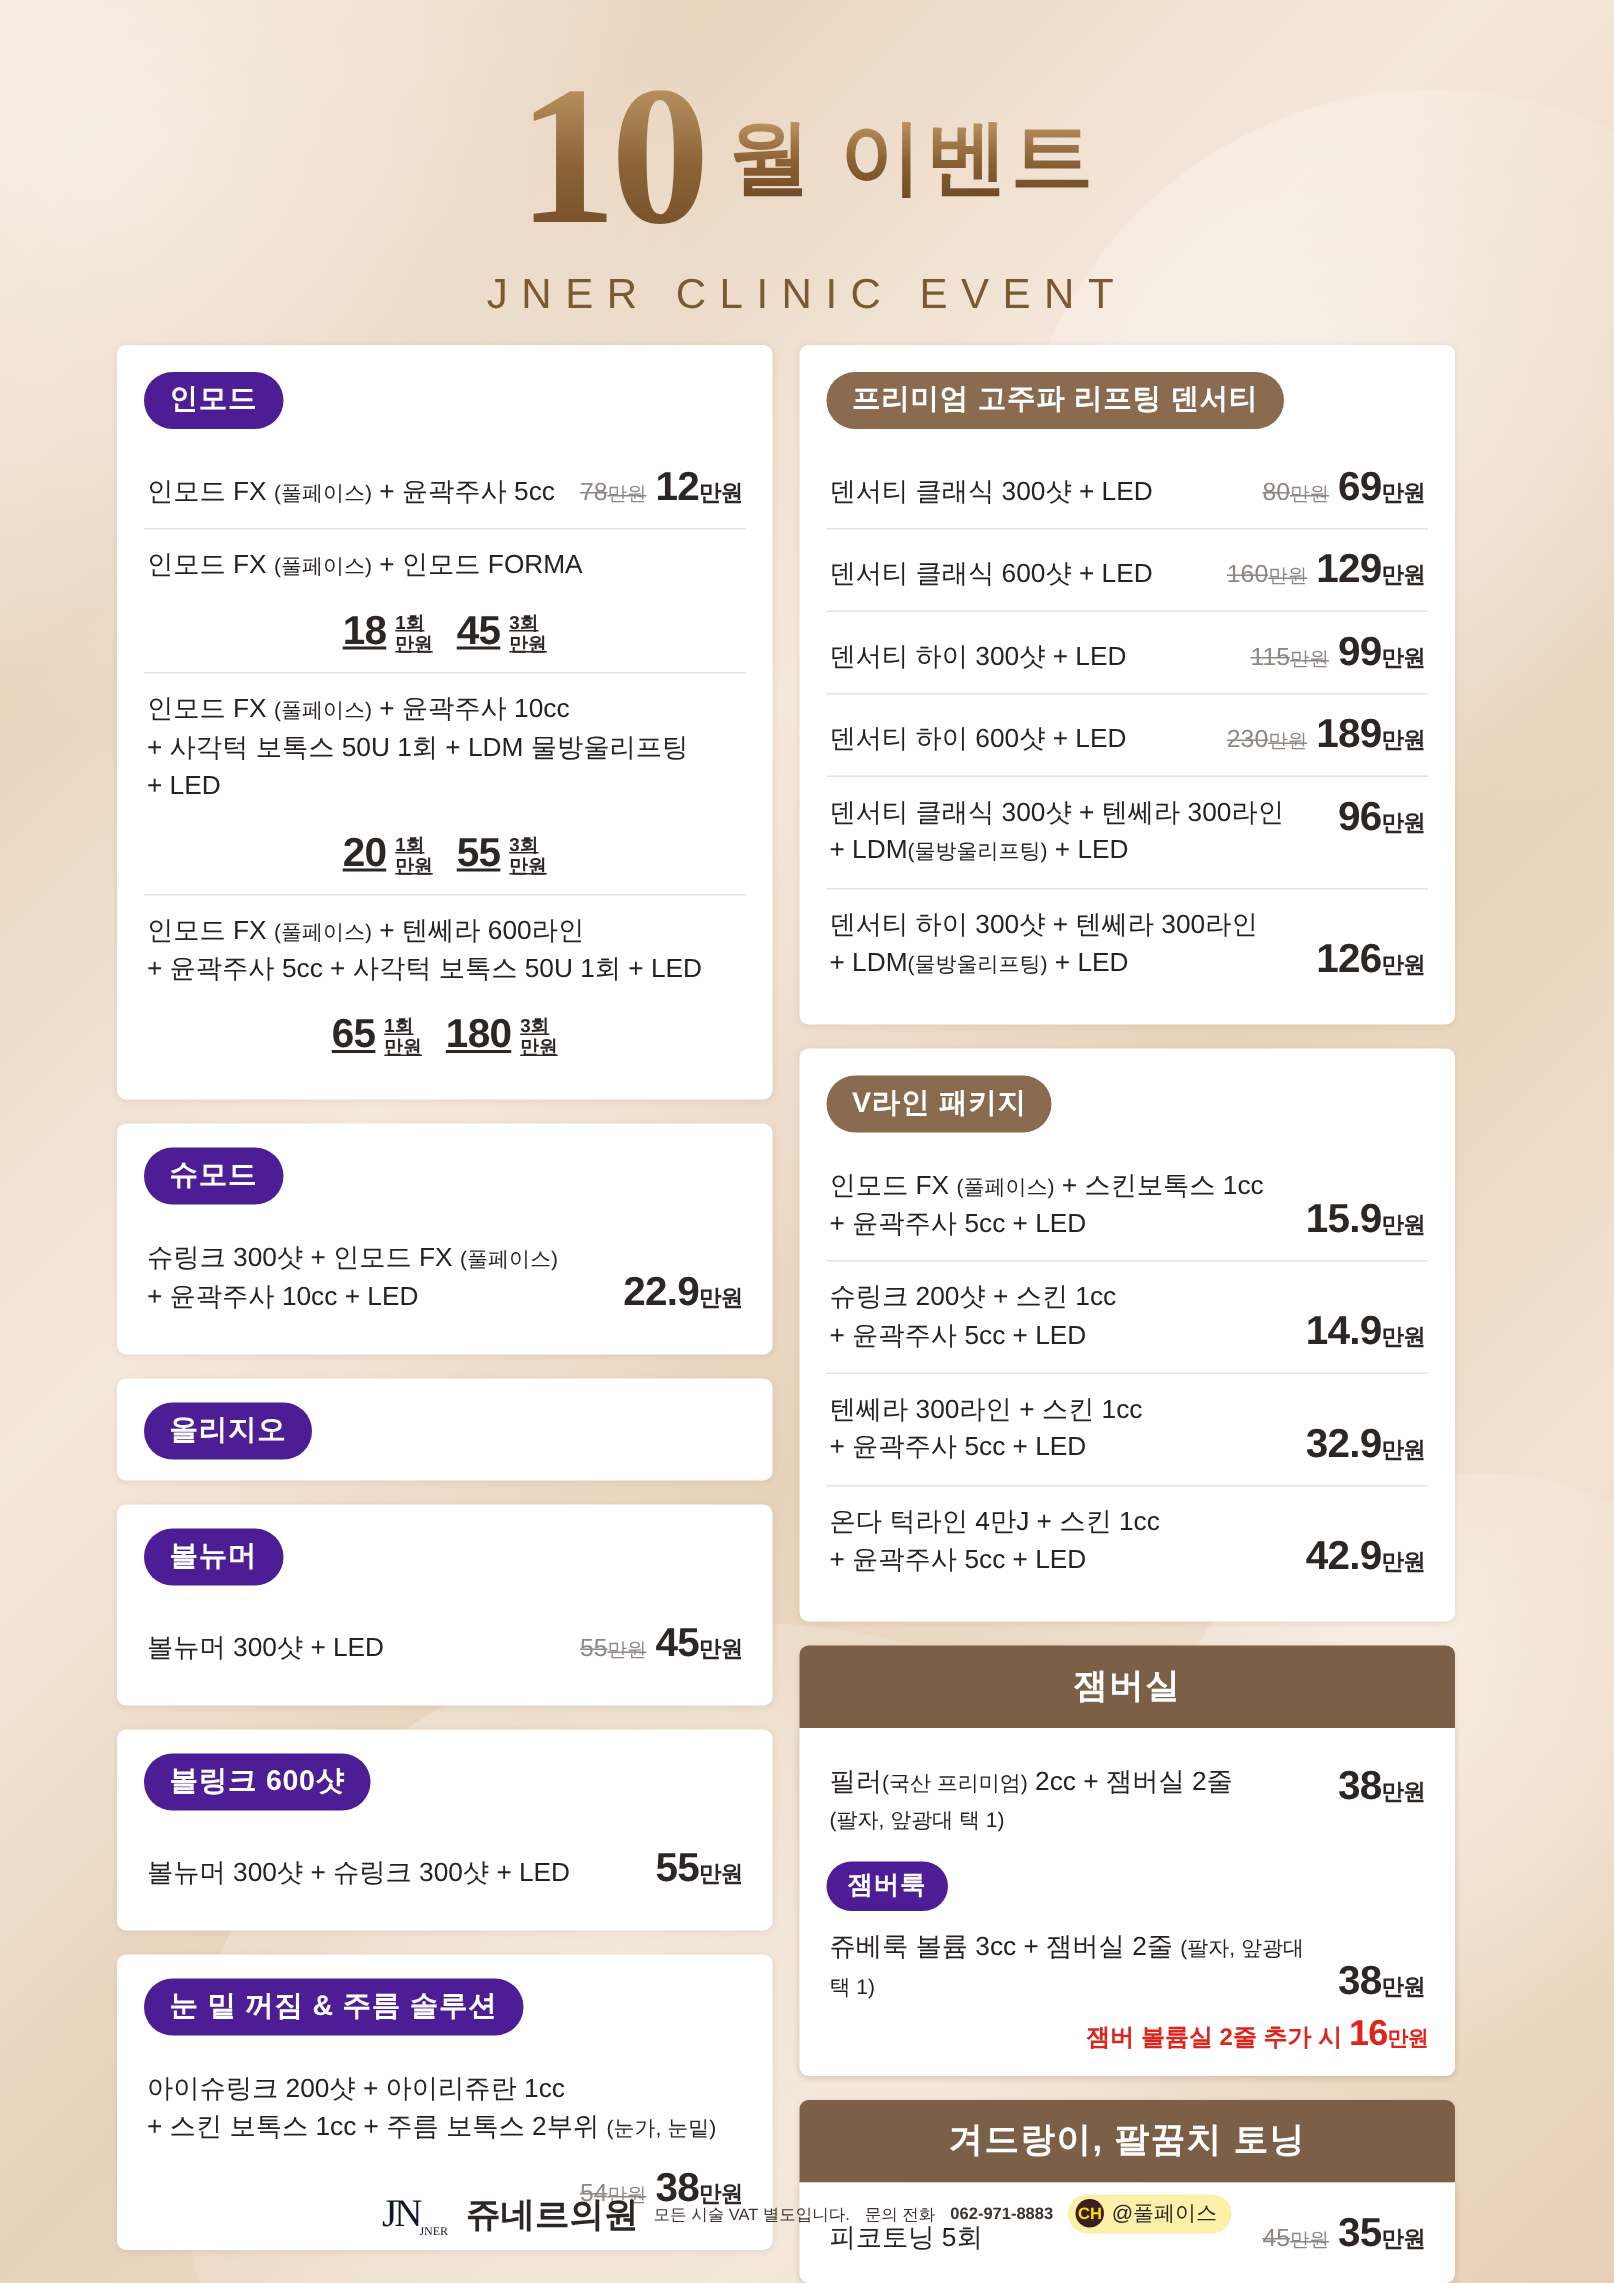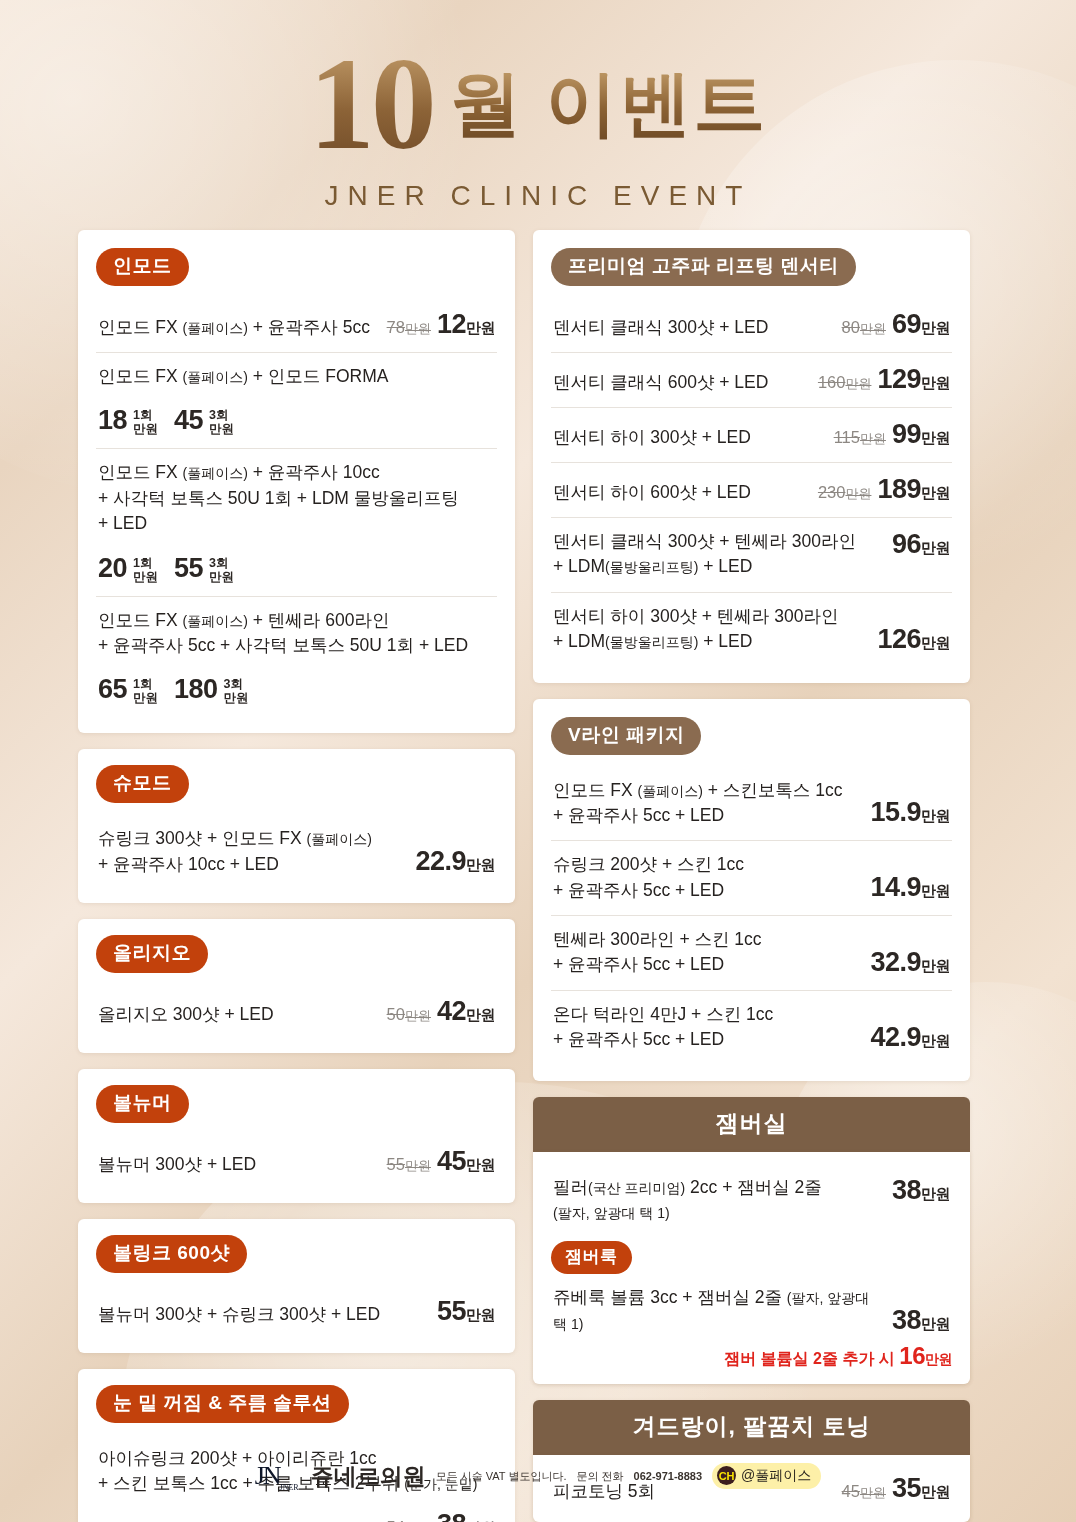--- a/index.html
+++ b/index.html
@@ -27,21 +27,21 @@
   .big-num {
     display:inline-block; vertical-align:middle;
     font-family:"Liberation Serif", serif;
     font-size:132px; font-weight:bold; letter-spacing:-4px;
     background:linear-gradient(180deg,#c8a26f 0%,#8c6337 55%,#6f4a27 100%);
     -webkit-background-clip:text; background-clip:text; color:transparent;
     line-height:1;
   }
   .title-kr {
     display:inline-block; vertical-align:middle;
-    font-size:72px; font-weight:bold; letter-spacing:2px; margin-left:12px;
+    font-size:55px; font-weight:bold; letter-spacing:2px; margin-left:12px;
     background:linear-gradient(180deg,#c6a06c 0%,#8b6234 55%,#6d4925 100%);
     -webkit-background-clip:text; background-clip:text; color:transparent;
     line-height:1.1;
   }
   .subtitle {
     margin-top:10px; font-size:28px; letter-spacing:9px; color:#7a5staff;
     color:#7a5a33; font-weight:normal;
   }
 
   
@@ -49,21 +49,21 @@
   .cols { display:flex; gap:18px; align-items:flex-start; }
   .col { width:437px; display:flex; flex-direction:column; gap:16px; }
 
   .card {
     background:#fff; border-radius:6px; padding:18px 18px 16px 18px;
     box-shadow:0 1px 4px rgba(120,90,60,.12);
   }
   .card.tight { padding:16px 18px 14px 18px; }
 
   .pill {
-    display:inline-block; background:#c2410c; color:#fff;
+    display:inline-block; background:#4c1d95; color:#fff;
     font-size:19px; font-weight:bold; padding:5px 17px 7px 17px;
     border-radius:20px; letter-spacing:.5px;
   }
   .pill.dark { background:#8a6b50; }
   .banner {
     background:#7b5f46; color:#fff; text-align:center;
     font-size:23px; font-weight:bold; padding:11px 0 13px 0;
     border-radius:6px 6px 0 0; letter-spacing:1px;
   }
   .banner-card {
@@ -76,21 +76,21 @@
   .row {
     display:flex; align-items:flex-end; justify-content:space-between;
     gap:8px; padding:11px 2px 12px 2px;
     border-bottom:1px solid #e7e2dc;
   }
   .row:last-child { border-bottom:none; }
   .row.col-layout { flex-direction:column; align-items:stretch; }
   .desc { font-size:17.5px; line-height:1.45; color:#262220; }
   .desc .sm { font-size:14px; }
   .price-area { display:flex; align-items:flex-end; gap:6px; white-space:nowrap; }
-  .price-area.right { justify-content:flex-start; }
+  .price-area.right { justify-content:center;text-decoration:underline; }
   .strike {
     font-size:16.5px; color:#8d8883; text-decoration:line-through;
     position:relative; top:-2px;
   }
   .strike .u { font-size:13px; }
   .price { font-size:27px; font-weight:bold; letter-spacing:-.5px; }
   .price .u { font-size:15px; font-weight:bold; }
   .stack-u { display:inline-block; font-size:12.5px; line-height:1.12; text-align:left; font-weight:bold; }
   .red { color:#e0241c; }
   .note-red { font-size:16px; font-weight:bold; text-align:right; margin-top:4px; }
@@ -190,29 +190,20 @@
           <div class="desc">슈링크 300샷 + 인모드 FX <span class="sm">(풀페이스)</span><br>+ 윤곽주사 10cc + LED</div>
           <div class="price-area">
             <span class="price"><span>22.9</span><span class="u">만원</span></span>
           </div>
         </div>
       </div>
     </div>
 
     <div class="card tight">
       <span class="pill">올리지오</span>
-      <div class="rows">
-        <div class="row">
-          <div class="desc">올리지오 300샷 + LED</div>
-          <div class="price-area">
-            <span class="strike"><span>50</span><span class="u">만원</span></span>
-            <span class="price"><span>42</span><span class="u">만원</span></span>
-          </div>
-        </div>
-      </div>
     </div>
 
     <div class="card tight">
       <span class="pill">볼뉴머</span>
       <div class="rows">
         <div class="row">
           <div class="desc">볼뉴머 300샷 + LED</div>
           <div class="price-area">
             <span class="strike"><span>55</span><span class="u">만원</span></span>
             <span class="price"><span>45</span><span class="u">만원</span></span>

